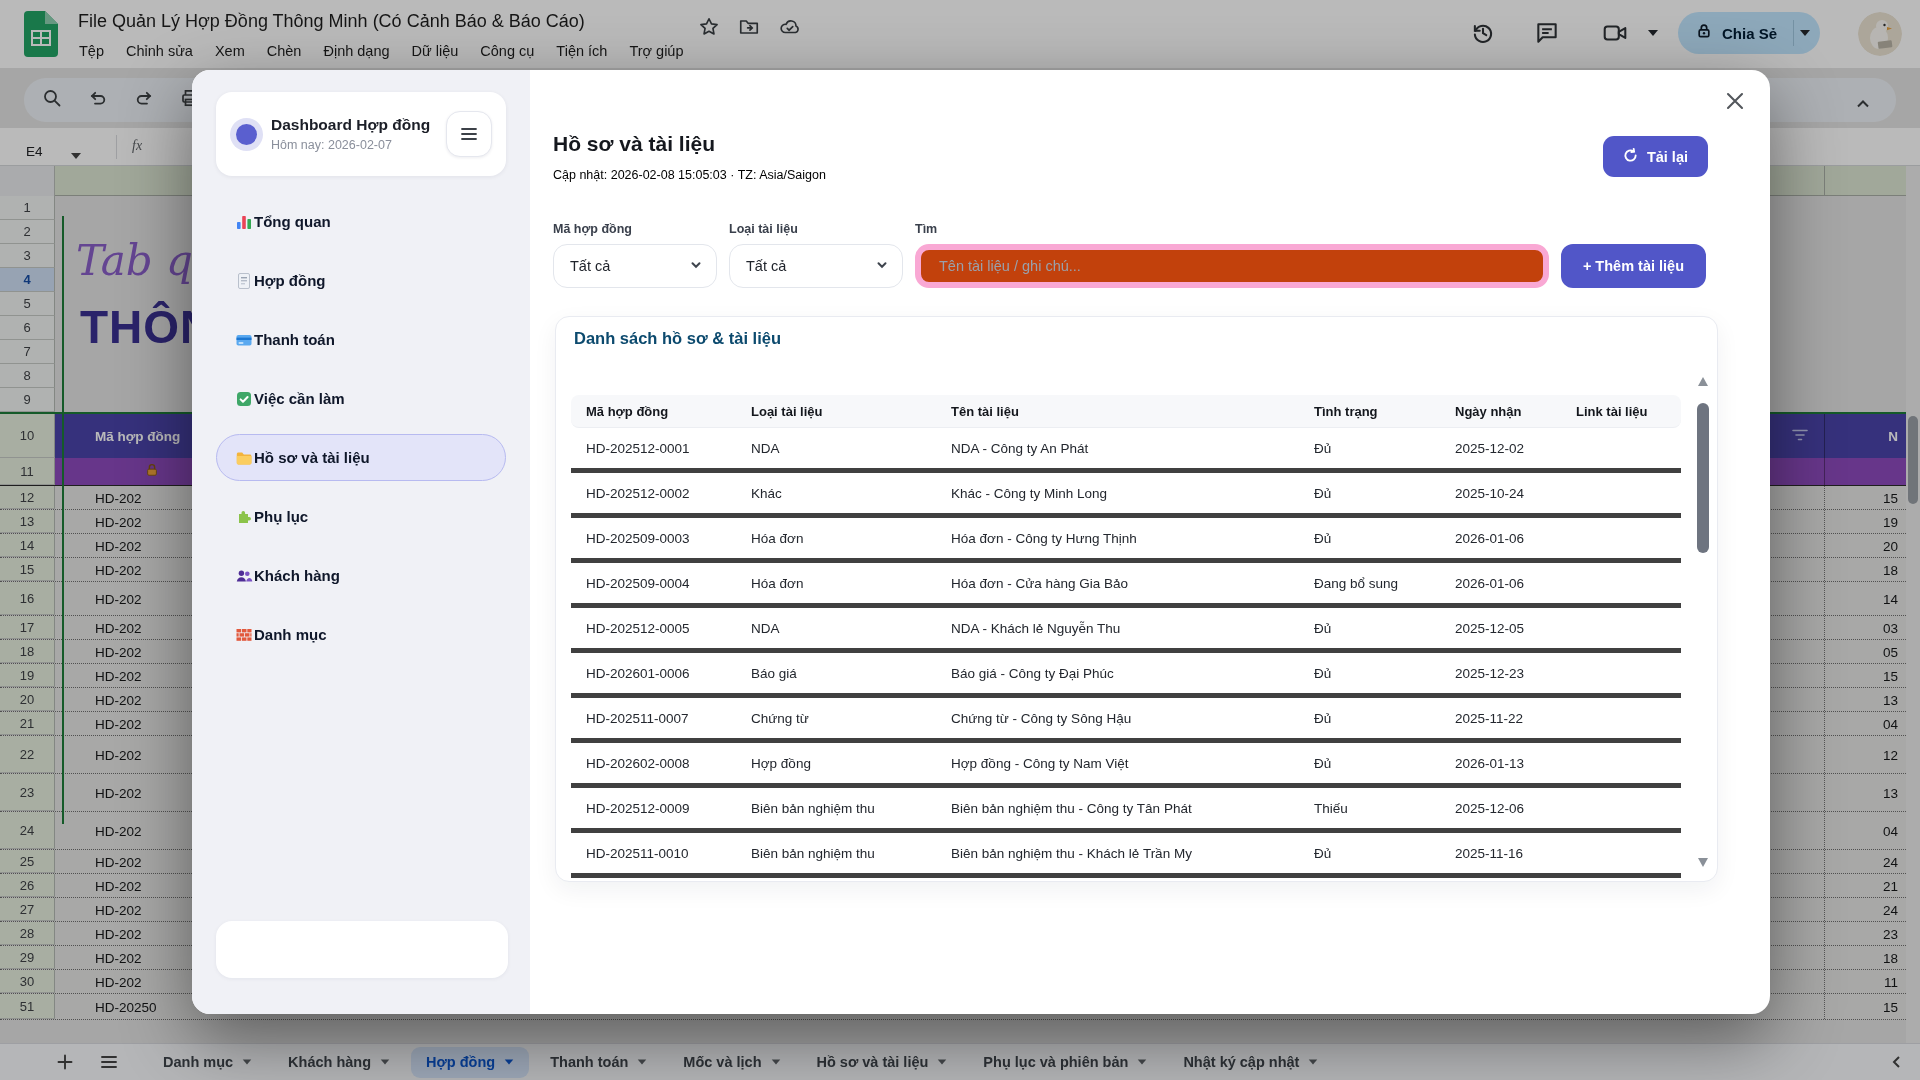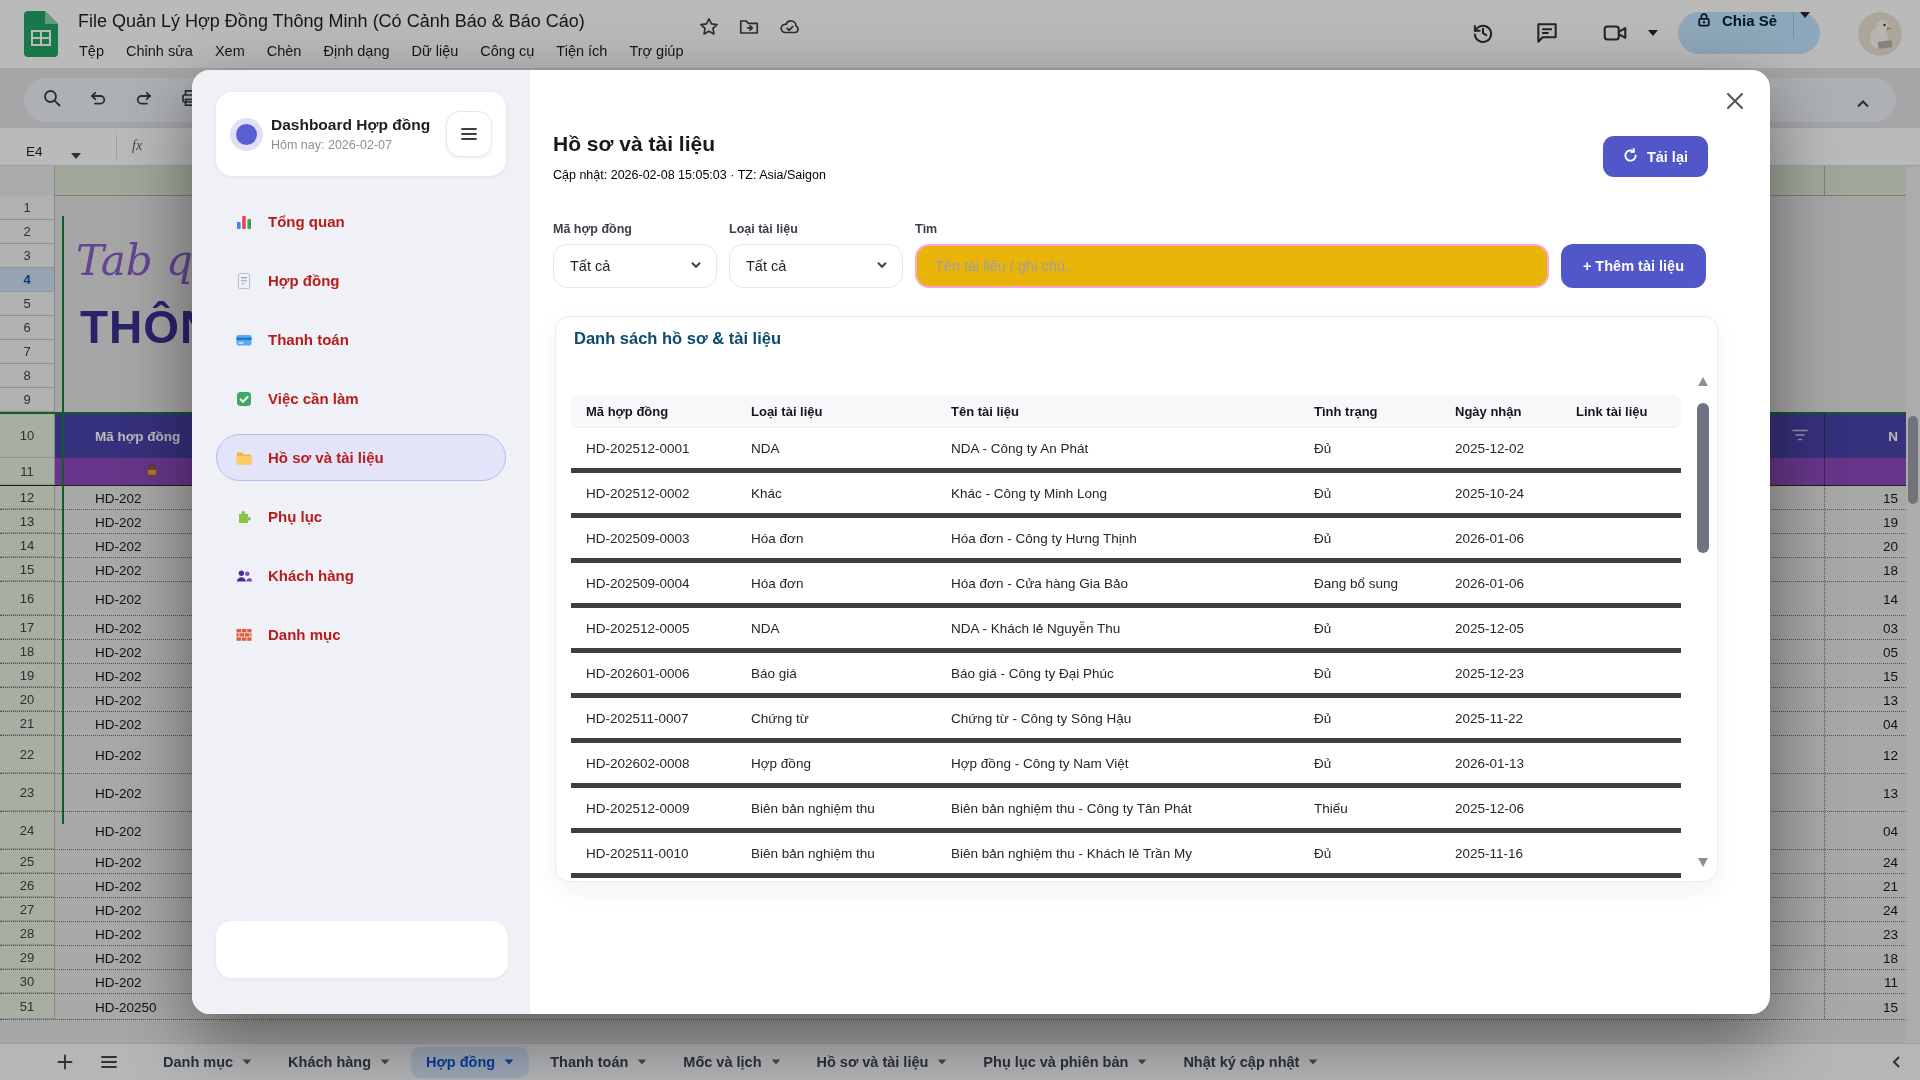--- a/index.html
+++ b/index.html
@@ -8,21 +8,21 @@
   .sheet{position:absolute;inset:0;z-index:1;}
   
   .topbar{position:absolute;left:0;top:0;width:1920px;height:68px;background:#ffffff;}
   .logo{position:absolute;left:24px;top:11px;}
   .doc-title{position:absolute;left:78px;top:11px;font-size:18px;font-weight:500;color:#1f1f1f;white-space:nowrap;}
   .doc-icons{position:absolute;left:698px;top:16px;display:flex;gap:18px;align-items:center;}
   .menubar{position:absolute;left:70px;top:40px;display:flex;gap:4px;}
   .menu-item{padding:3px 9px;font-size:14.5px;color:#1f1f1f;border-radius:6px;white-space:nowrap;}
   .ic-btn{position:absolute;top:18px;width:30px;height:30px;display:flex;align-items:center;justify-content:center;}
   .cam-caret{position:absolute;left:1648px;top:30px;}
-  .share{position:absolute;left:1678px;top:12px;height:42px;display:flex;background:#c2e7ff;border-radius:21px;padding:0 10px 0 18px;}
+  .share{position:absolute;left:1678px;top:12px;height:42px;display:flex;align-items:center;background:#c2e7ff;border-radius:21px;padding:0 10px 0 18px;}
   .share-label{font-size:15px;font-weight:600;color:#001d35;margin:0 10px;}
   .share-div{width:1px;height:26px;background:#9fc7e0;margin:0 6px;}
   .avatar{position:absolute;left:1858px;top:12px;width:44px;height:44px;border-radius:50%;overflow:hidden;}
   .caret{width:0;height:0;border-left:5px solid transparent;border-right:5px solid transparent;border-top:6px solid #24292e;}
   
   .toolbar{position:absolute;left:24px;top:78px;width:1872px;height:44px;background:#eef2f7;border-radius:22px;display:flex;align-items:center;padding-left:18px;gap:26px;}
   .toolbar .collapse{position:absolute;right:26px;top:16px;}
   .formulabar{position:absolute;left:0;top:128px;width:1920px;height:38px;background:#fff;border-bottom:1px solid #d5d7da;}
   .namebox{position:absolute;left:14px;top:7px;width:86px;height:24px;display:flex;align-items:flex-end;font-size:13.5px;color:#202124;padding-left:12px;}
   .namebox .caret{margin-left:28px;border-top-color:#444;}
@@ -69,33 +69,33 @@
   .close-x{position:absolute;top:16px;right:20px;width:30px;height:30px;display:flex;align-items:center;justify-content:center;cursor:pointer;}
   
   .m-side{position:absolute;left:0;top:0;bottom:0;width:338px;background:#f0f1f6;border-radius:18px 0 0 18px;padding:22px 24px;}
   .side-card{background:#fff;border-radius:16px;height:84px;display:flex;align-items:center;padding:0 14px;box-shadow:0 1px 4px rgba(25,30,60,.07);}
   .side-dot{width:21px;height:21px;border-radius:50%;background:#5a5fcf;box-shadow:0 0 0 6px #dfe0f5;margin:0 14px 0 6px;flex:none;}
   .side-card-txt{flex:1;min-width:0;}
   .side-title{font-size:15.5px;font-weight:700;color:#1b1e27;}
   .side-date{font-size:12.5px;color:#8a8f9b;margin-top:4px;}
   .side-menu-btn{width:46px;height:46px;background:#fff;border:1px solid #e5e7ee;border-radius:14px;display:flex;align-items:center;justify-content:center;flex:none;box-shadow:0 1px 3px rgba(25,30,60,.08);}
   .nav{margin-top:22px;}
-  .nav-item{height:47px;display:flex;align-items:center;gap:14px;padding:0 17px;border-radius:24px;margin-bottom:12px;font-size:15px;font-weight:600;color:#b91c1c;border:1.5px solid transparent;}
+  .nav-item{height:47px;display:flex;align-items:center;padding:0 17px;border-radius:24px;margin-bottom:12px;font-size:15px;font-weight:600;color:#0f172a;border:1.5px solid transparent;}
   .nav-item .nv-ic{width:20px;display:flex;justify-content:center;flex:none;}
   .nav-item.active{background:#e3e4f9;border-color:#b7baf0;}
   .side-footer{position:absolute;left:24px;right:22px;bottom:36px;height:57px;background:#fff;border-radius:16px;box-shadow:0 1px 4px rgba(25,30,60,.06);}
   
   .m-title{position:absolute;left:361px;top:62px;font-size:21px;font-weight:800;color:#15181e;}
   .m-sub{position:absolute;left:361px;top:98px;font-size:12.5px;color:#000000;}
   .reload-btn{position:absolute;right:62px;top:66px;height:41px;background:#5156c8;border-radius:11px;display:flex;align-items:center;gap:9px;padding:0 20px;color:#fff;font-size:14.5px;font-weight:700;cursor:pointer;}
   .filters{position:absolute;left:361px;right:64px;top:152px;display:flex;gap:12px;align-items:flex-end;}
   .field{display:flex;flex-direction:column;gap:8px;}
   .f-label{font-size:12.5px;font-weight:700;color:#3a404c;}
   .f-select{height:44px;border:1px solid #e3e6ec;border-radius:14px;background:#fff;display:flex;align-items:center;justify-content:space-between;padding:0 14px 0 16px;font-size:14.5px;color:#20242c;cursor:pointer;}
-  .f-input{height:44px;border:2px solid #f9a8d4;border-radius:14px;background:#eab308;display:flex;align-items:center;padding:0 16px;}
+  .f-input{height:44px;border:6px solid #f9a8d4;border-radius:14px;background:#c2410c;display:flex;align-items:center;padding:0 16px;}
   .f-input input{border:0;outline:0;width:100%;font-size:14.5px;color:#20242c;background:transparent;}
   .f-input input::placeholder{color:#9aa0ab;}
   .add-btn{height:44px;background:#5156c8;border-radius:12px;color:#fff;font-size:14.5px;font-weight:700;display:flex;align-items:center;padding:0 22px;white-space:nowrap;cursor:pointer;}
   .card{position:absolute;left:363px;right:52px;top:246px;bottom:132px;background:#fff;border:1px solid #e9ebf1;border-radius:14px;box-shadow:0 8px 24px rgba(23,28,48,.06);}
   .card-title{position:absolute;left:18px;top:12px;font-size:16.5px;font-weight:700;color:#0c4a6e;}
   .tbl{position:absolute;left:15px;right:36px;top:78px;bottom:8px;}
   .trow{display:grid;grid-template-columns:165px 200px 363px 141px 121px 1fr;align-items:center;height:45px;border-bottom:5px solid #404040;}
   .trow.head{height:33px;background:#f7f8fa;border-radius:8px;border-bottom:1px solid #eceef2;}
   .tcell{padding-left:15px;font-size:13.5px;color:#23272e;white-space:nowrap;overflow:hidden;}
   .trow.head .tcell{font-size:13px;font-weight:700;color:#14171d;}

